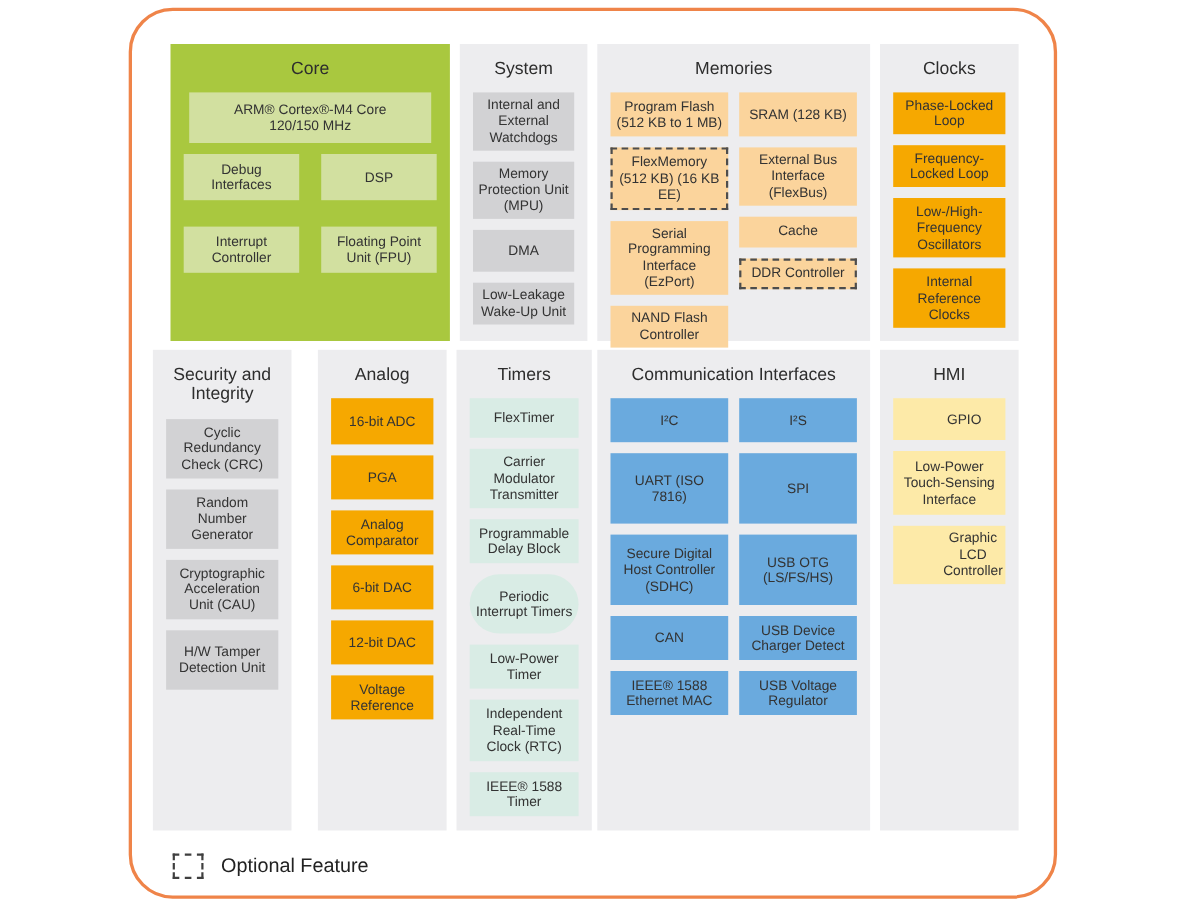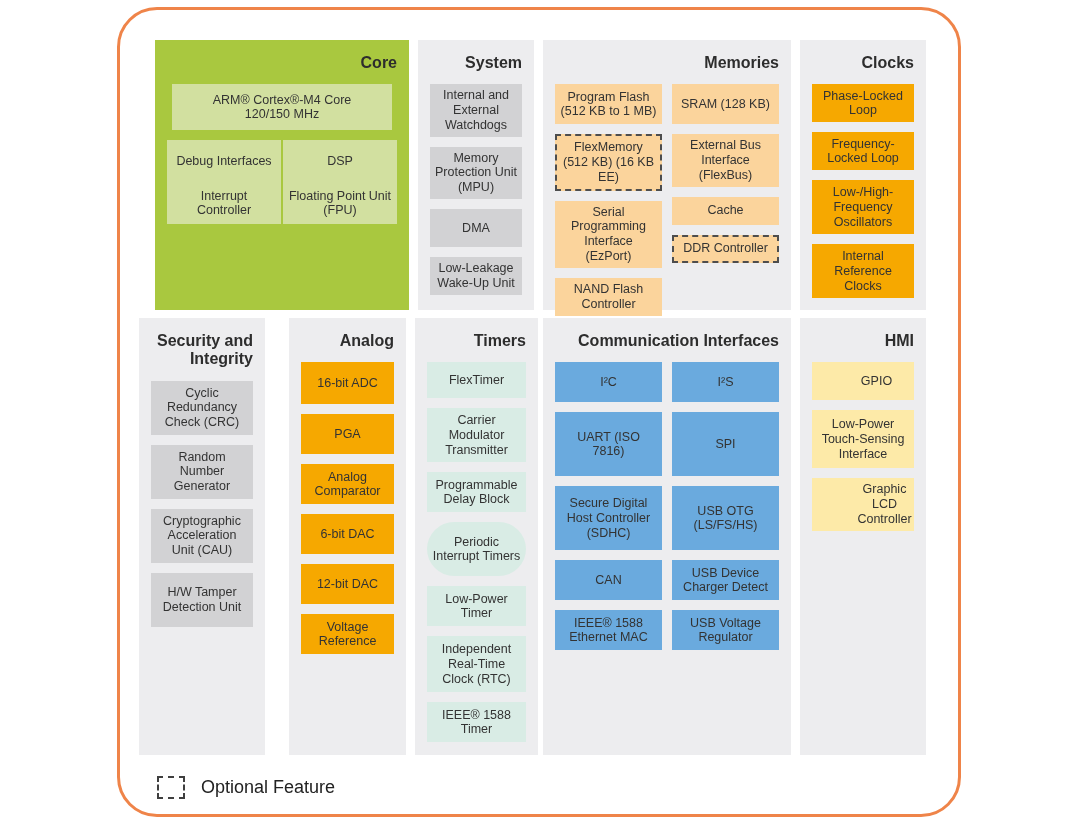--- a/index.html
+++ b/index.html
@@ -1,34 +1,34 @@
 <!DOCTYPE html>
 <html><head>
 <meta charset="utf-8">
 <style>
   html,body { margin:0; padding:0; background:#ffffff; font-family:"Liberation Sans",sans-serif; }
   .stage { position:relative; width:1080px; height:825px; background:#ffffff; overflow:hidden; }
   .frame { position:absolute; left:117px; top:7px; width:844px; height:810px;
            border:3px solid #ef8449; border-radius:40px; box-sizing:border-box; }
   .panel { position:absolute; background:#ededef; padding:10px 12px 12px; box-sizing:border-box; }
   .panel.core { background:#a9c83f; }
-  .panel-title { font-weight:bold; font-size:16px; color:#2d2d2d; text-align:right;
+  .panel-title { font-weight:normal; font-size:16px; color:#2d2d2d; text-align:center;
                  margin:4px 0 12px; line-height:1.15; }
   .block { display:flex; align-items:center; justify-content:center; text-align:center;
            font-size:12.5px; line-height:1.18; color:#333333; padding:4px 5px;
            box-sizing:border-box; margin-bottom:10px; }
   .green  { background:#d2e0a0; }
   .gray   { background:#d2d2d4; }
   .tan    { background:#fbd49c; }
   .orange { background:#f6a800; }
   .teal   { background:#d9ece5; }
   .blue   { background:#6aaade; }
   .yellow { background:#fdeaa8; }
   .dashed { border:2px dashed #4d4d4d; }
-  .row { display:flex; gap:2px; margin-bottom:0; }
+  .row { display:flex; gap:20px; margin-bottom:24px; }
   .row .block { flex:1; margin-bottom:0; }
   .two-col { display:flex; gap:10px; }
   .col { flex:1; display:flex; flex-direction:column; }
   .grid2 { display:grid; grid-template-columns:1fr 1fr; gap:10px; }
   .grid2 .block { margin-bottom:0; }
   .legend { position:absolute; left:157px; top:776px; display:flex; align-items:center; gap:16px; }
   .legend-swatch { width:28px; height:23px; border:2px dashed #3f3f3f; background:#ffffff; box-sizing:border-box; }
   .legend-label { font-size:18px; color:#222222; }
 </style>
 </head>

